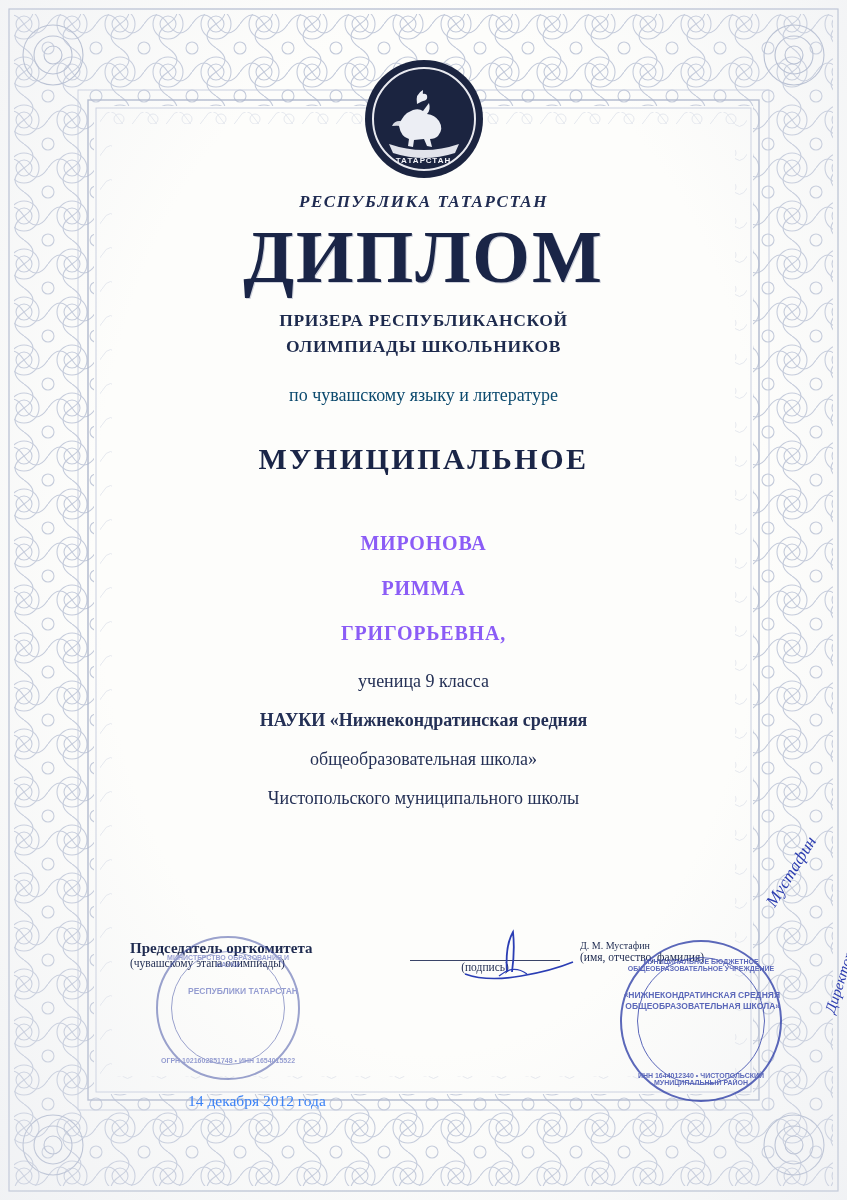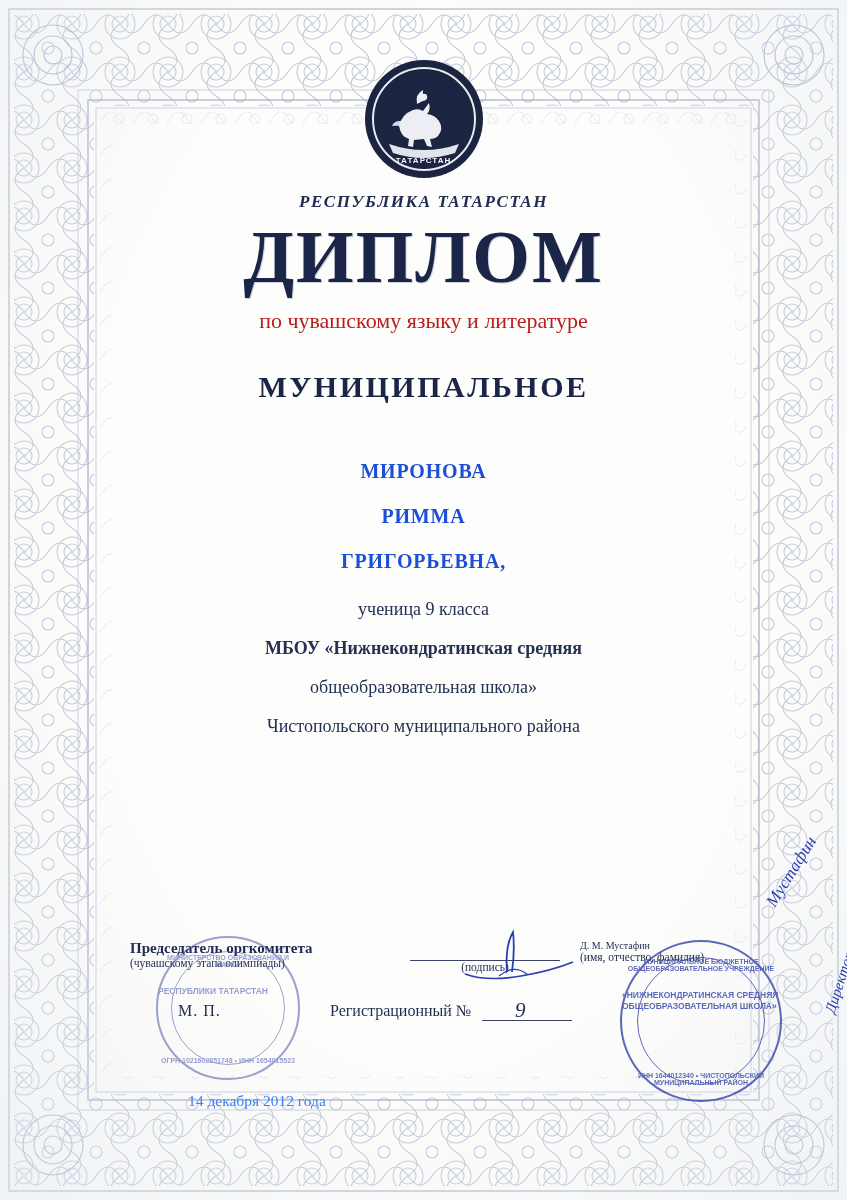--- a/index.html
+++ b/index.html
@@ -102,40 +102,40 @@
     font-weight: bold;
     font-size: 17.5px;
     letter-spacing: 0.6px;
     line-height: 1.45;
     color: #1d2a4d;
     margin-bottom: 26px;
   }
 
   .discipline {
     font-family: "Liberation Serif", serif;
-    font-size: 22px;
-    color: #b91c1c;
+    font-size: 18px;
+    color: #0c4a6e;
     margin-bottom: 36px;
   }
 
   .awarded {
     font-family: "Liberation Serif", serif;
     font-weight: bold;
     font-size: 30px;
     letter-spacing: 2.5px;
     color: #1a2547;
     margin-bottom: 56px;
   }
 
   .recipient-line {
     font-family: "Liberation Serif", serif;
     font-weight: bold;
     font-size: 20px;
     letter-spacing: 0.8px;
-    color: #1d4ed8;
+    color: #8b5cf6;
     margin-bottom: 22px;
   }
   .recipient-line.last { margin-bottom: 26px; }
 
   .detail {
     font-family: "Liberation Serif", serif;
     font-size: 18px;
     color: #243055;
     margin-bottom: 18px;
   }
@@ -270,21 +270,21 @@
     opacity: 0.78;
   }
   .stamp-right .inner {
     position:absolute; left:15px; top:15px; right:15px; bottom:15px;
     border:1.5px solid #2f3fa8; border-radius:50%;
   }
   .stamp-core {
     position:absolute;
     left:0; right:0;
     top:48px;
-    text-align:left;
+    text-align:right;
     font-family:"Liberation Sans", sans-serif;
     font-size:8.5px;
     font-weight:bold;
     line-height:1.25;
     color:#2f3fa8;
   }
   .stamp-arc {
     position:absolute;
     left:0; right:0;
     font-family:"Liberation Sans", sans-serif;
@@ -400,57 +400,55 @@
         </g>
         <path d="M24 84 q35 12 70 0 l-4 9 q-31 10 -62 0 z" fill="#eceef4" opacity="0.95"></path>
       </svg>
       <div class="ribbon-text">ТАТАРСТАН</div>
     </div>
 
     <div class="republic">РЕСПУБЛИКА ТАТАРСТАН</div>
 
     <div class="diploma-title">ДИПЛОМ</div>
 
+    <div class="subtitle">
+      <div>ПРИЗЕРА РЕСПУБЛИКАНСКОЙ</div>
+      <div>ОЛИМПИАДЫ ШКОЛЬНИКОВ</div>
+    </div>
 
     <div class="discipline">по чувашскому языку и литературе</div>
 
     <div class="awarded">МУНИЦИПАЛЬНОЕ</div>
 
     <div class="recipient-line">МИРОНОВА</div>
     <div class="recipient-line">РИММА</div>
     <div class="recipient-line last">ГРИГОРЬЕВНА,</div>
 
     <div class="detail">ученица 9 класса</div>
-    <div class="detail school-1">МБОУ «Нижнекондратинская средняя</div>
+    <div class="detail school-1">НАУКИ «Нижнекондратинская средняя</div>
     <div class="detail">общеобразовательная школа»</div>
-    <div class="detail">Чистопольского  муниципального района</div>
+    <div class="detail">Чистопольского  муниципального школы</div>
   </div>
 
   <div class="sig-block">
     <div class="sig-row">
       <div class="sig-left">
         <div class="main">Председатель оргкомитета</div>
         <div class="sub">(чувашскому этапа олимпиады)</div>
       </div>
       <div class="sig-mid">
         <div class="rule"></div>
         <div class="sub">(подпись)</div>
       </div>
       <div class="sig-right">
         <div class="main">Д. М. Мустафин</div>
         <div class="sub">(имя, отчество, фамилия)</div>
       </div>
     </div>
 
-    <div class="mp-row">
-      <div class="mp">М. П.</div>
-      <div class="reg">Регистрационный №</div>
-      <div class="reg-line"></div>
-      <div class="reg-number">9</div>
-    </div>
   </div>
 
   <div class="date">14 декабря  2012 года</div>
 
   <div class="stamp stamp-left">
     <div class="inner"></div>
     <div class="stamp-arc top">МИНИСТЕРСТВО ОБРАЗОВАНИЯ И НАУКИ</div>
     <div class="stamp-core">РЕСПУБЛИКИ ТАТАРСТАН</div>
     <div class="stamp-arc bottom">ОГРН 1021602851748 • ИНН 1654015522</div>
   </div>

